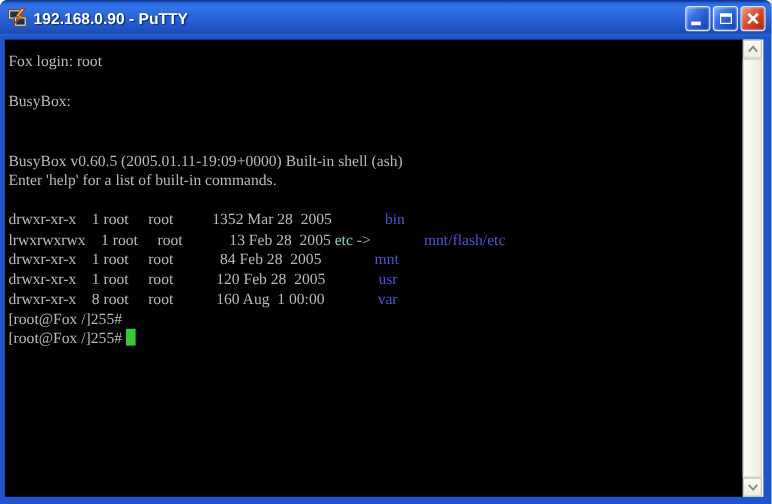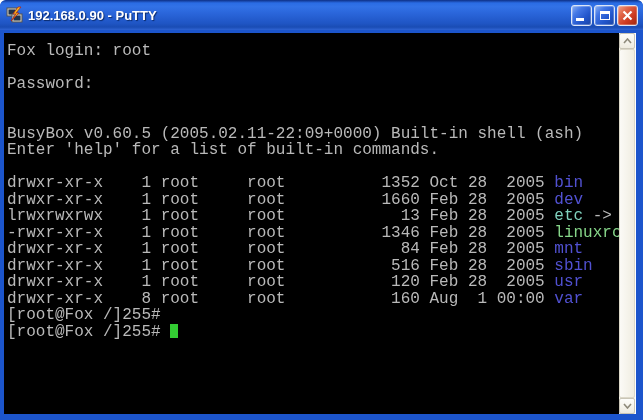--- a/index.html
+++ b/index.html
@@ -53,29 +53,29 @@
     padding:3px 7px 6px 4px;
   }
   .terminal {
     flex:1 1 auto;
     background: var(--terminal-bg, #000000);
     padding:10px 0 0 3px;
     overflow:hidden;
     cursor:text;
   }
   .term-line {
-    font-family:Liberation Mono, monospace;
-    font-size:16px;
+    font-family:Liberation Serif, serif;
+    font-size:13px;
     line-height:16.5px;
     height:16.5px;
     white-space:pre;
     color: var(--fg, #b9b9b9);
   }
   .seg-fg   { color: var(--fg, #b9b9b9); }
-  .seg-dir  { color: var(--dir-blue, #5151d2); }
+  .seg-dir  { color: var(--dir-blue, #5151d2); margin-left: 41px; }
   .seg-link { color: var(--symlink-cyan, #7fd0bd); }
   .seg-exec { color: var(--exec-green, #86d589); }
   .cursor {
     display:inline-block;
     width:8px; height:14px;
     background: var(--cursor-green, #33cc33);
     vertical-align:-2px;
   }
 
   
@@ -128,32 +128,29 @@
           <line x1="9.5" y1="1.5" x2="1.5" y2="9.5" stroke="#ffffff" stroke-width="2.2"></line>
         </svg>
       </span>
     </span>
   </div>
 
   <div class="content">
     <div class="terminal">
         <div class="term-line"><span class="seg-fg">Fox login: root</span></div>
         <div class="term-line"></div>
-        <div class="term-line"><span class="seg-fg">Password:</span></div>
+        <div class="term-line"><span class="seg-fg">BusyBox:</span></div>
         <div class="term-line"></div>
         <div class="term-line"></div>
-        <div class="term-line"><span class="seg-fg">BusyBox v0.60.5 (2005.02.11-22:09+0000) Built-in shell (ash)</span></div>
+        <div class="term-line"><span class="seg-fg">BusyBox v0.60.5 (2005.01.11-19:09+0000) Built-in shell (ash)</span></div>
         <div class="term-line"><span class="seg-fg">Enter 'help' for a list of built-in commands.</span></div>
         <div class="term-line"></div>
-        <div class="term-line"><span class="seg-fg">drwxr-xr-x    1 root     root          1352 Oct 28  2005 </span><span class="seg-dir">bin</span></div>
-        <div class="term-line"><span class="seg-fg">drwxr-xr-x    1 root     root          1660 Feb 28  2005 </span><span class="seg-dir">dev</span></div>
+        <div class="term-line"><span class="seg-fg">drwxr-xr-x    1 root     root          1352 Mar 28  2005 </span><span class="seg-dir">bin</span></div>
         <div class="term-line"><span class="seg-fg">lrwxrwxrwx    1 root     root            13 Feb 28  2005 </span><span class="seg-link">etc</span><span class="seg-fg"> -&gt; </span><span class="seg-dir">mnt/flash/etc</span></div>
-        <div class="term-line"><span class="seg-fg">-rwxr-xr-x    1 root     root          1346 Feb 28  2005 </span><span class="seg-exec">linuxrc</span></div>
         <div class="term-line"><span class="seg-fg">drwxr-xr-x    1 root     root            84 Feb 28  2005 </span><span class="seg-dir">mnt</span></div>
-        <div class="term-line"><span class="seg-fg">drwxr-xr-x    1 root     root           516 Feb 28  2005 </span><span class="seg-dir">sbin</span></div>
         <div class="term-line"><span class="seg-fg">drwxr-xr-x    1 root     root           120 Feb 28  2005 </span><span class="seg-dir">usr</span></div>
         <div class="term-line"><span class="seg-fg">drwxr-xr-x    8 root     root           160 Aug  1 00:00 </span><span class="seg-dir">var</span></div>
         <div class="term-line"><span class="seg-fg">[root@Fox /]255#</span></div>
         <div class="term-line"><span class="seg-fg">[root@Fox /]255# </span><span class="cursor"></span></div>
       </div>
 
     <div class="scrollbar">
       <div class="sb-btn">
         <svg width="9" height="6" viewBox="0 0 9 6">
           <polyline points="1,5 4.5,1 8,5" fill="none" stroke="#8e8a7a" stroke-width="1.6"></polyline>

